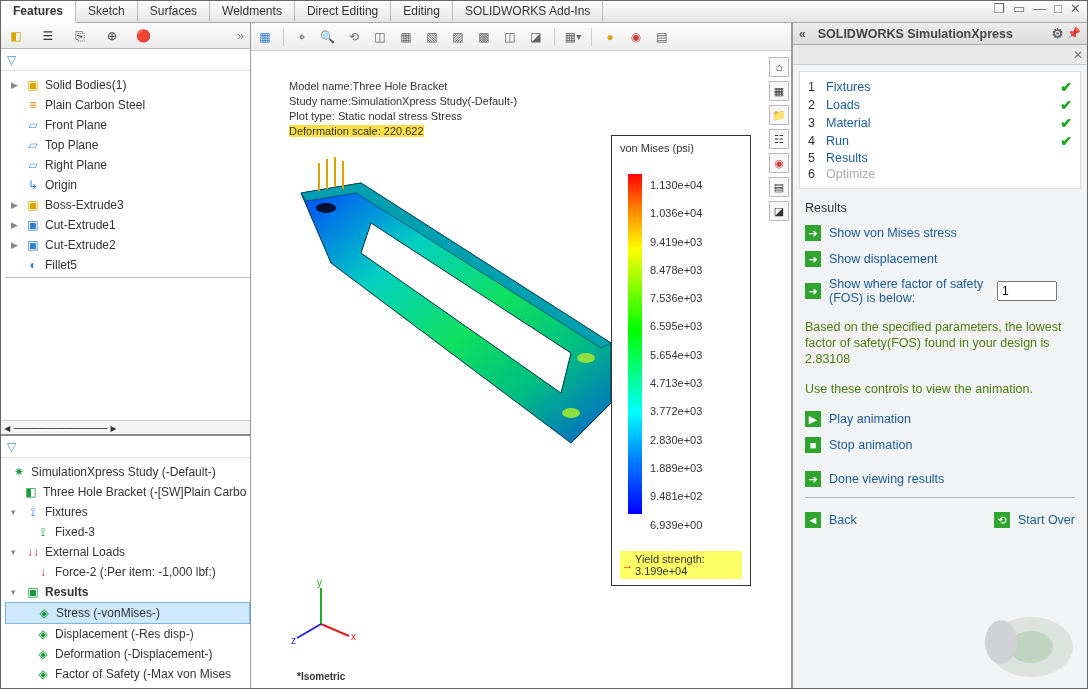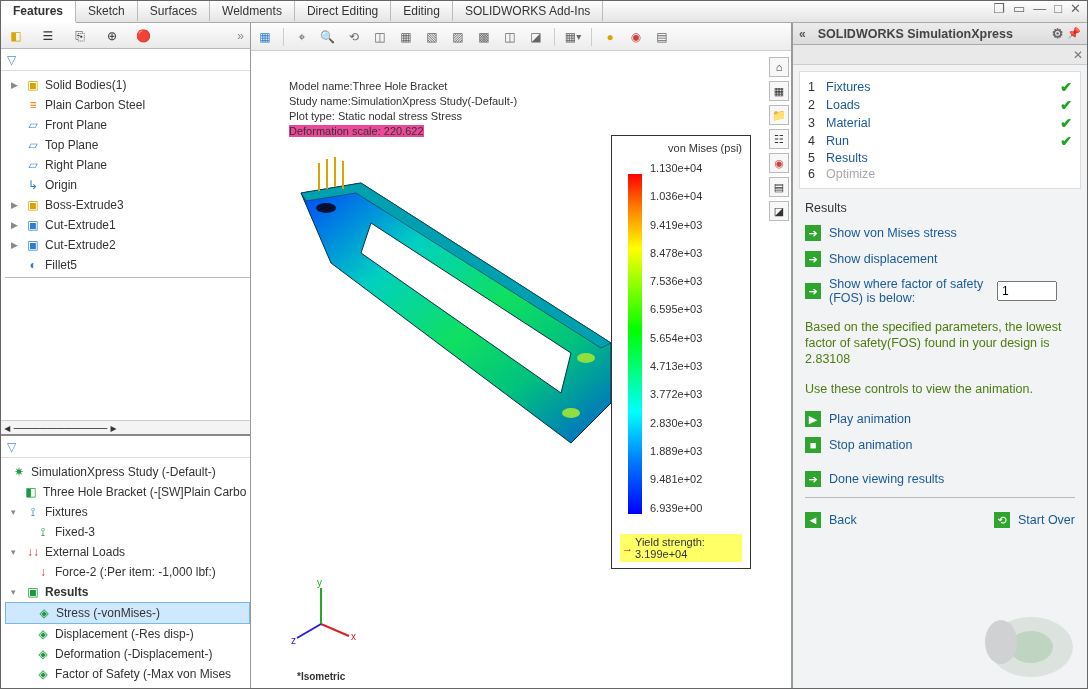--- a/index.html
+++ b/index.html
@@ -23,24 +23,24 @@
 .scrollhint { height:14px; border-top:1px solid #ccc; background:#f4f4f4;}
 .study-panel { border-top:2px solid #888; }
 .study-panel .tree-node.sel { background:#cde8ff; border:1px solid #7ab7e8;}
 .center { flex:1; position:relative; background:#fff; overflow:hidden;}
 .toolbar { height:28px; border-bottom:1px solid #ccc; display:flex; align-items:center; padding:0 4px; gap:6px; background:linear-gradient(#fdfdfd,#ececec);}
 .tb-icn { width:20px; height:20px; display:inline-flex; align-items:center; justify-content:center; color:#666;}
 .tb-sep { width:1px; height:18px; background:#ccc; margin:0 2px;}
 .side-iconbar { position:absolute; right:0; top:30px; width:24px; display:flex; flex-direction:column; gap:4px; align-items:center; padding-top:4px;}
 .side-iconbar .sib { width:20px; height:20px; border:1px solid #bbb; background:#f7f7f7; display:flex; align-items:center; justify-content:center; font-size:11px;}
 .meta-block { position:absolute; left:38px; top:56px; font-size:11px; line-height:15px; color:#333;}
-.meta-block .hl { background:#ec4899;}
+.meta-block .hl { background:#fde047;}
 .part-svg { position:absolute; left:20px; top:120px;}
 .legend { position:absolute; right:40px; top:112px; width:140px; border:1px solid #333; background:#fff; padding:6px 8px 6px 8px; font-size:11px;}
-.legend .title { text-align:right; margin-bottom:8px;}
+.legend .title { text-align:left; margin-bottom:25px;}
 .legend .bar { position:absolute; left:16px; top:38px; width:14px; height:340px; background:linear-gradient(to bottom,#ff0000 0%,#ff7f00 10%,#ffff00 22%,#7fff00 34%,#00ff00 46%,#00ff7f 58%,#00ffff 70%,#007fff 84%,#0000ff 100%);}
 .legend .ticks { margin-left:30px;}
 .legend .ticks div { height:28.3px;}
 .legend .yield { background:#ffff66; padding:2px 2px; margin-top:4px; display:flex; align-items:center;}
 .legend .yield .arrow { color:#d00; font-weight:bold; margin-right:2px;}
 .triad { position:absolute; left:40px; bottom:44px;}
 .iso-label { position:absolute; left:46px; bottom:6px; font-weight:bold; font-size:10px;}
 .right-panel { width:296px; border-left:2px solid #999; background:#f1f3f5; display:flex; flex-direction:column;}
 .rp-title { height:22px; background:linear-gradient(#ececec,#dcdcdc); border-bottom:1px solid #aaa; display:flex; align-items:center; font-size:12.5px; font-weight:bold; color:#444; padding:0 6px;}
 .rp-title .lead { margin-right:auto; margin-left:4px;}

